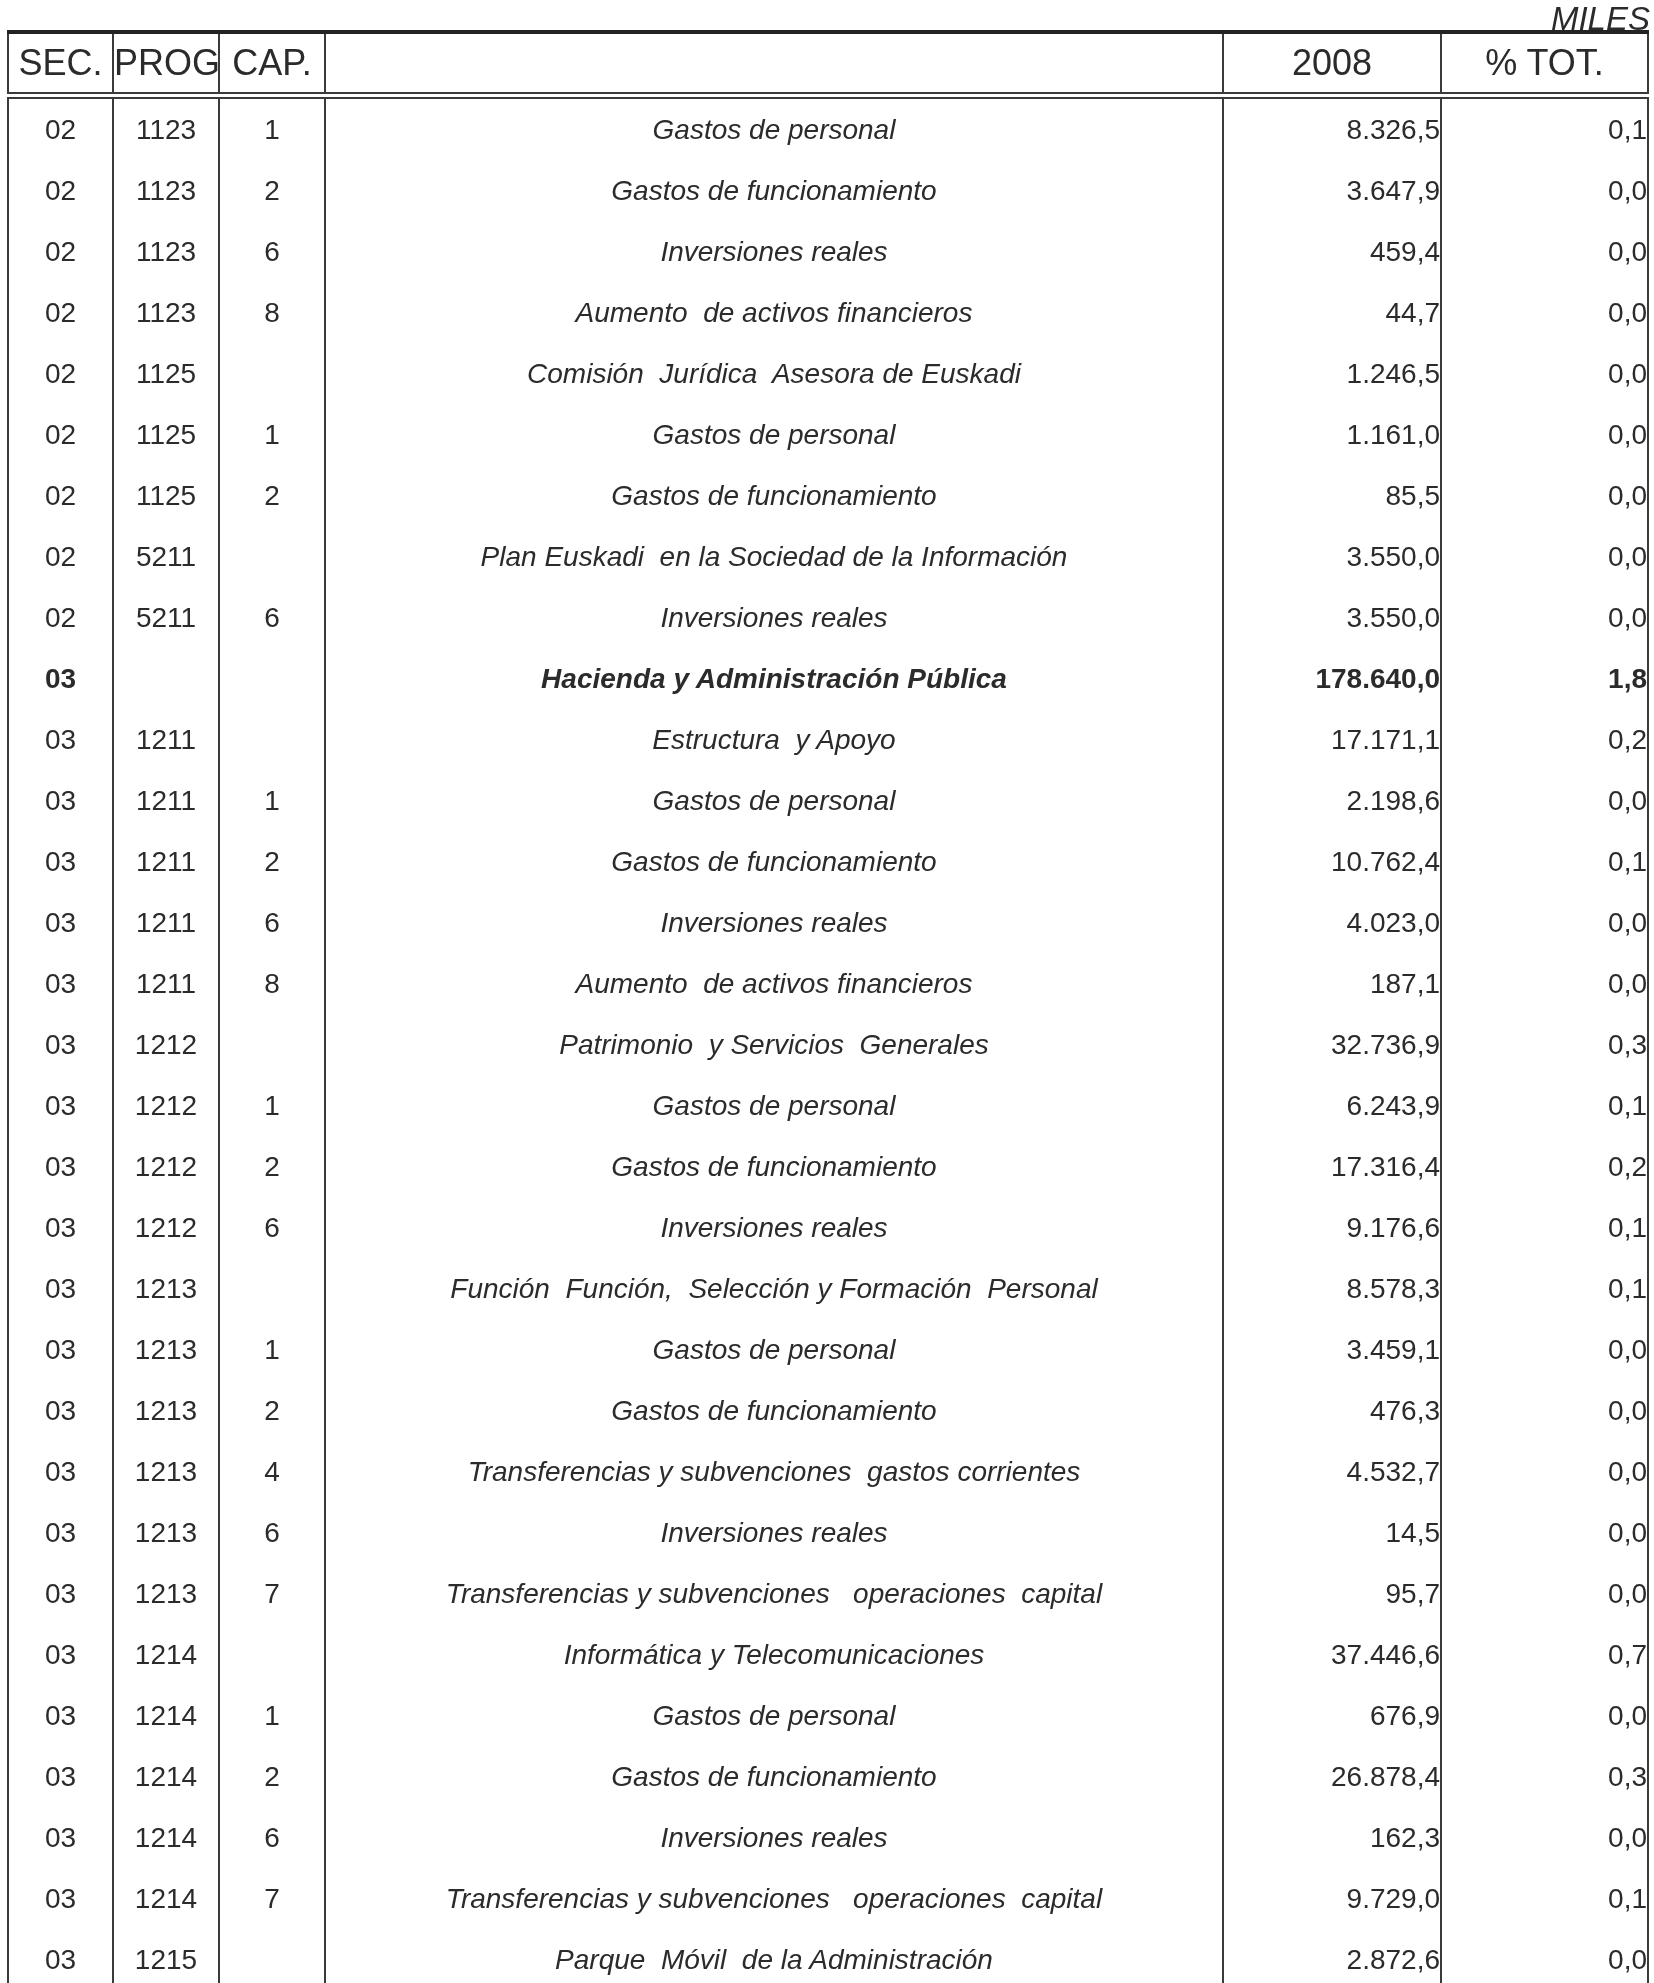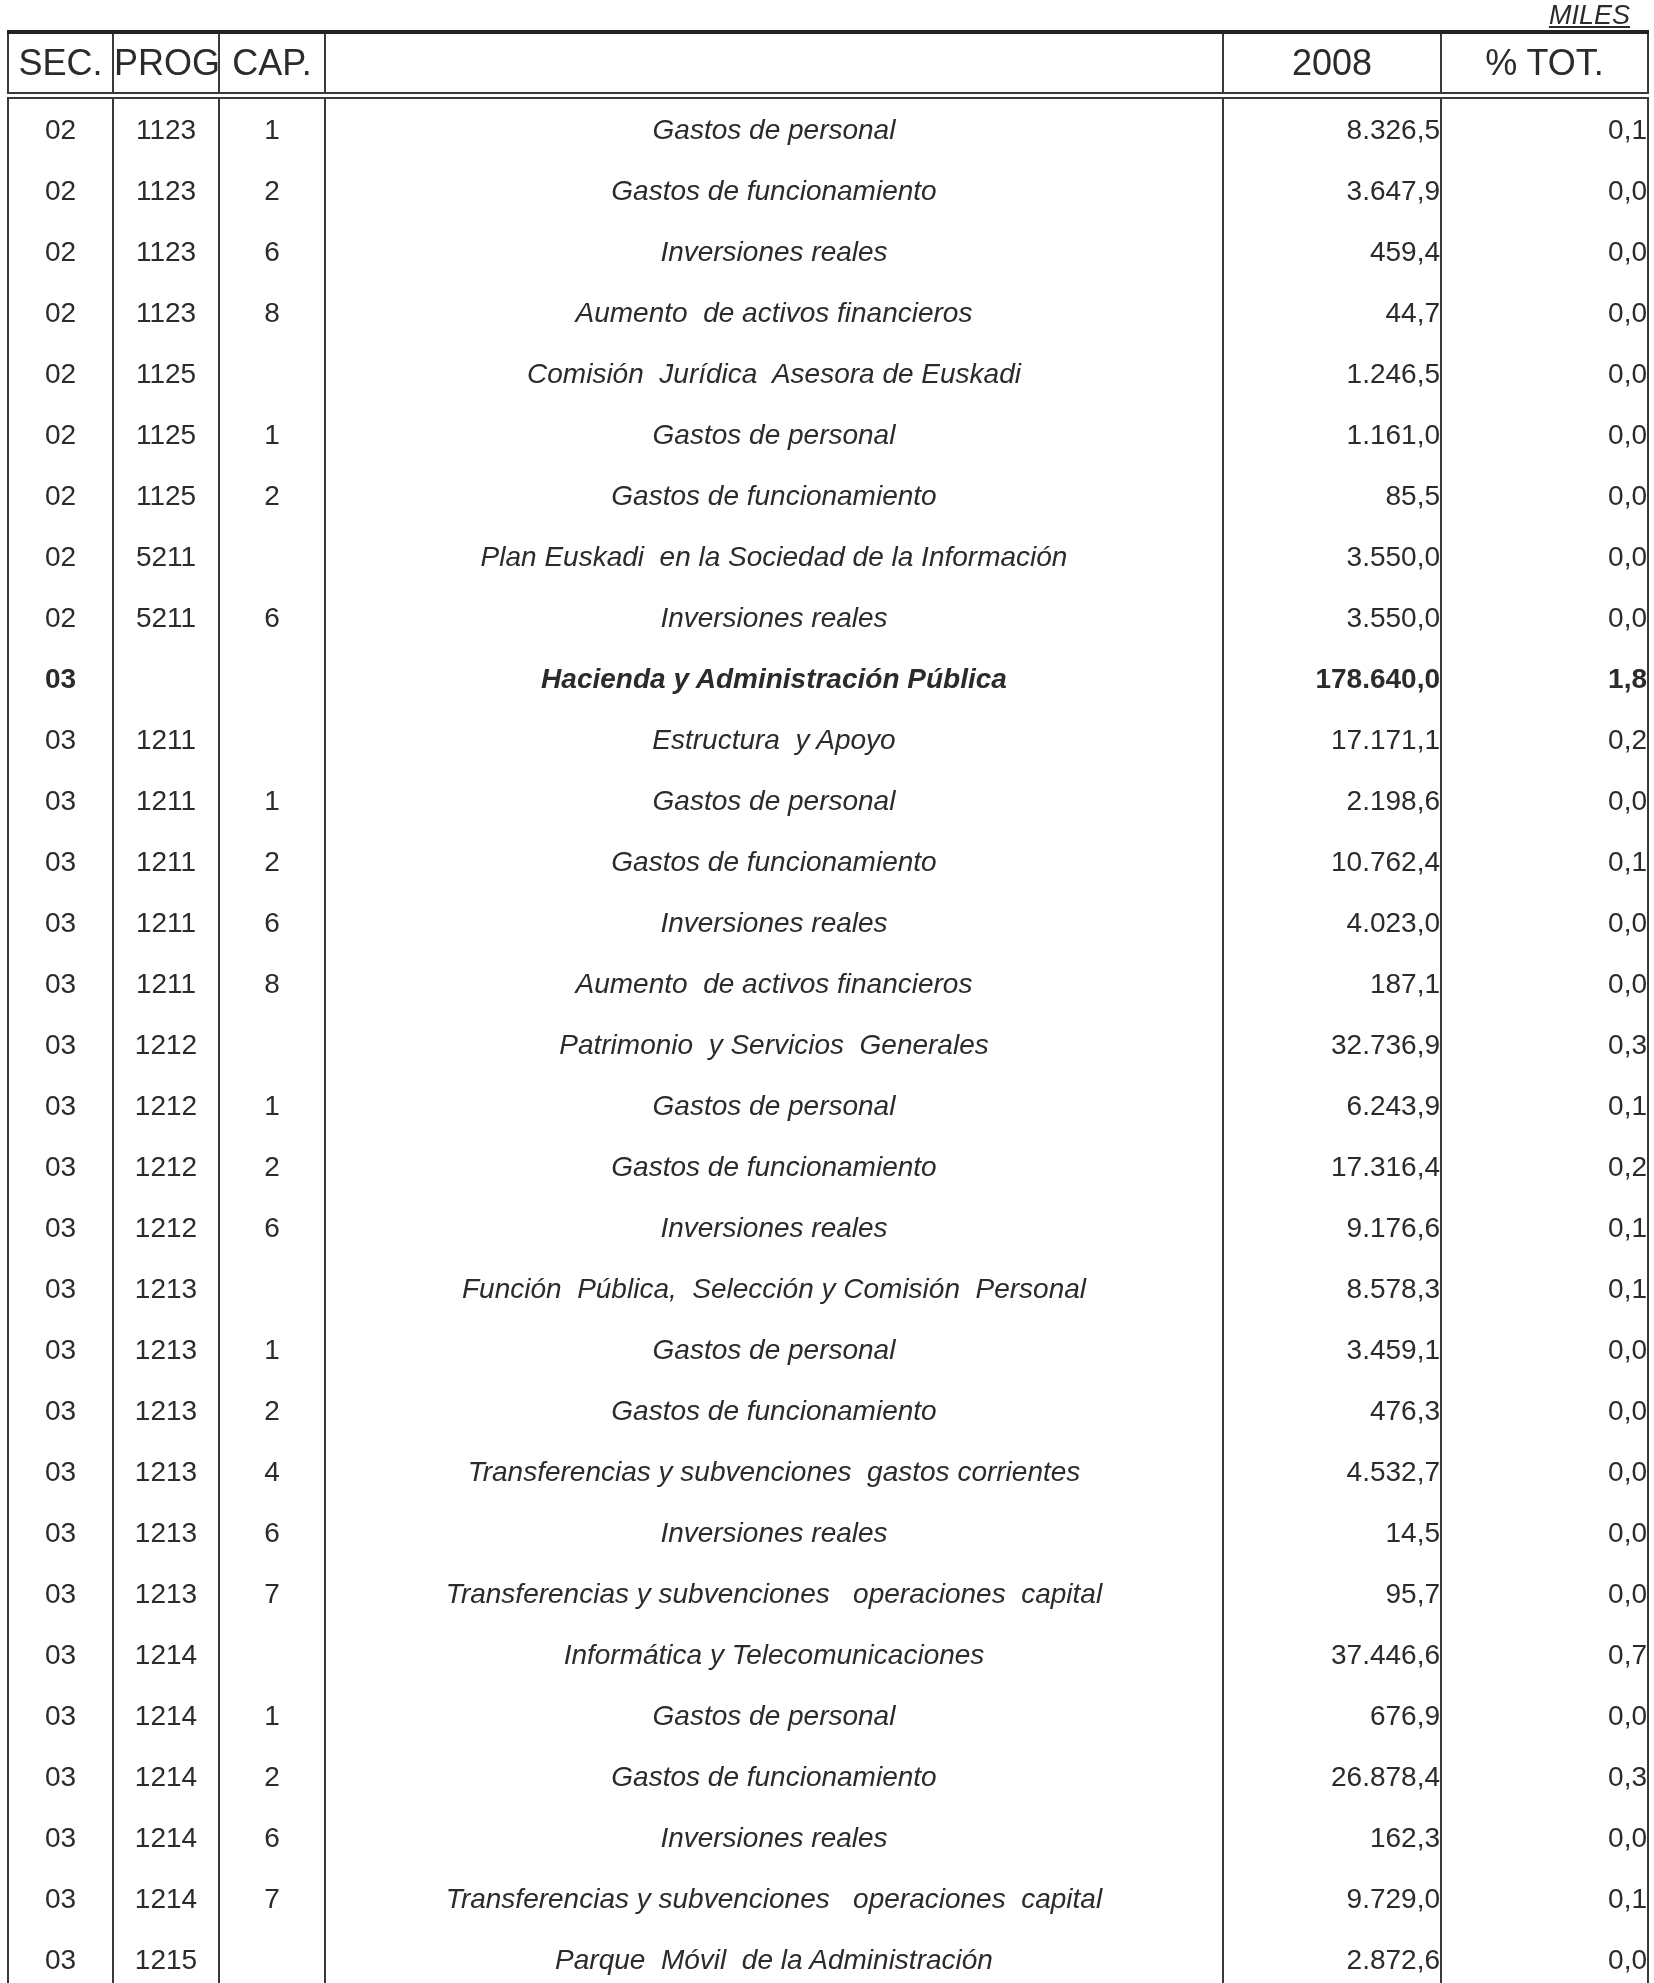--- a/index.html
+++ b/index.html
@@ -8,25 +8,24 @@
     width: 1654px;
     height: 1983px;
     background: #ffffff;
     overflow: hidden;
     font-family: "Liberation Sans", sans-serif;
     color: #2b2b2b;
   }
   .miles-label {
     position: absolute;
     top: 0px;
-    right: 24px;
-    font-size: 27px;
+    right: 4px;
+    font-size: 33px;
     font-style: italic;
     color: #2b2b2b;
-    text-decoration: underline;
   }
   table.budget-table {
     position: absolute;
     top: 30px;
     left: 7px;
     width: 1640px;
     border-collapse: collapse;
     table-layout: fixed;
   }
   .budget-table th, .budget-table td {
@@ -234,21 +233,21 @@
           <td class="c-prog">1212</td>
           <td class="c-cap">6</td>
           <td class="c-desc indent-cap">Inversiones reales</td>
           <td class="c-year">9.176,6</td>
           <td class="c-pct">0,1</td>
         </tr>
         <tr>
           <td class="c-sec">03</td>
           <td class="c-prog">1213</td>
           <td class="c-cap"></td>
-          <td class="c-desc indent-prog">Función  Pública,  Selección y Comisión  Personal</td>
+          <td class="c-desc indent-prog">Función  Función,  Selección y Formación  Personal</td>
           <td class="c-year">8.578,3</td>
           <td class="c-pct">0,1</td>
         </tr>
         <tr>
           <td class="c-sec">03</td>
           <td class="c-prog">1213</td>
           <td class="c-cap">1</td>
           <td class="c-desc indent-cap">Gastos de personal</td>
           <td class="c-year">3.459,1</td>
           <td class="c-pct">0,0</td>

